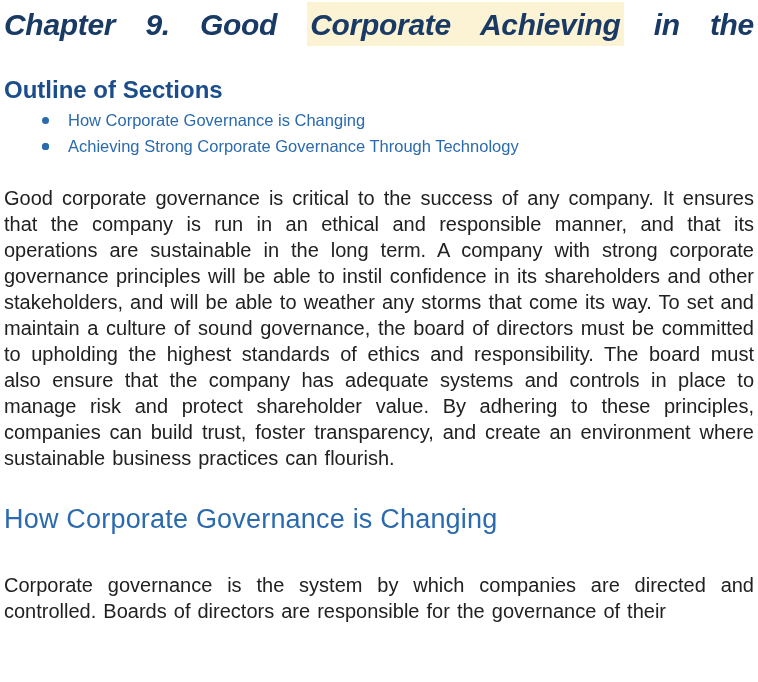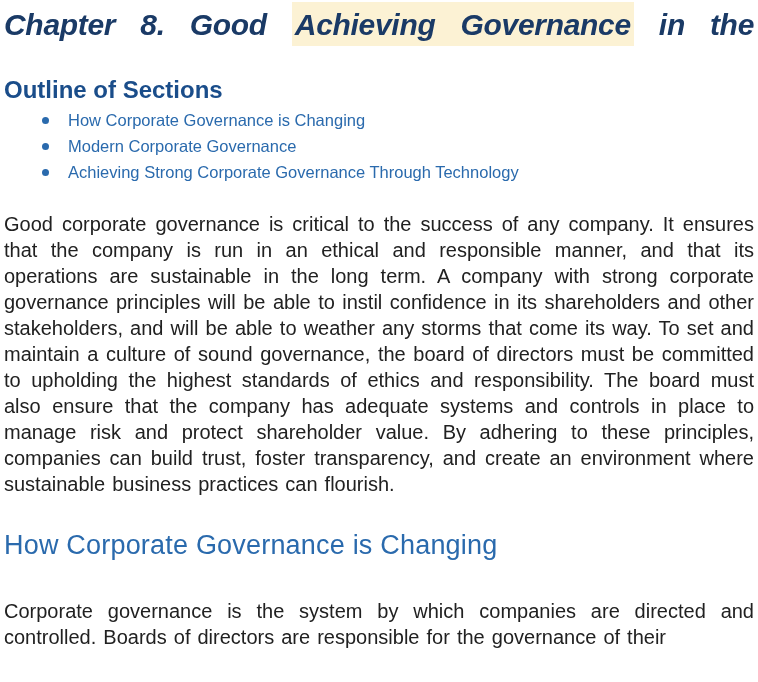--- a/index.html
+++ b/index.html
@@ -86,33 +86,32 @@
     letter-spacing: 0.2px;
   }
   .section-paragraph {
     margin: 37px 0 16px 0;
   }
 </style>
 </head>
 <body>
 
 <h1 class="chapter-title">
-  <span class="title-line1"><span>Chapter 8. Good </span><mark class="phrase-highlight">Achieving Governance</mark><span> in the</span></span>
+  <span class="title-line1"><span>Chapter 9. Good </span><mark class="phrase-highlight">Corporate Achieving</mark><span> in the</span></span>
 </h1>
 
 <h2 class="outline-heading">Outline of Sections</h2>
 
 <ul class="outline-list">
   <li class="outline-item">
     <span class="bullet-dot"></span>
     <span>How Corporate Governance is Changing</span>
   </li>
   <li class="outline-item">
     <span class="bullet-dot"></span>
-    <span>Modern Corporate Governance</span>
   </li>
   <li class="outline-item">
     <span class="bullet-dot"></span>
     <span>Achieving Strong Corporate Governance Through Technology</span>
   </li>
 </ul>
 
 <p class="body-paragraph">Good corporate governance is critical to the success of any company. It ensures that the company is run in an ethical and responsible manner, and that its operations are sustainable in the long term. A company with strong corporate governance principles will be able to instil confidence in its shareholders and other stakeholders, and will be able to weather any storms that come its way. To set and maintain a culture of sound governance, the board of directors must be committed to upholding the highest standards of ethics and responsibility. The board must also ensure that the company has adequate systems and controls in place to manage risk and protect shareholder value. By adhering to these principles, companies can build trust, foster transparency, and create an environment where sustainable business practices can flourish.</p>
 
 <h2 class="section-heading">How Corporate Governance is Changing</h2>

